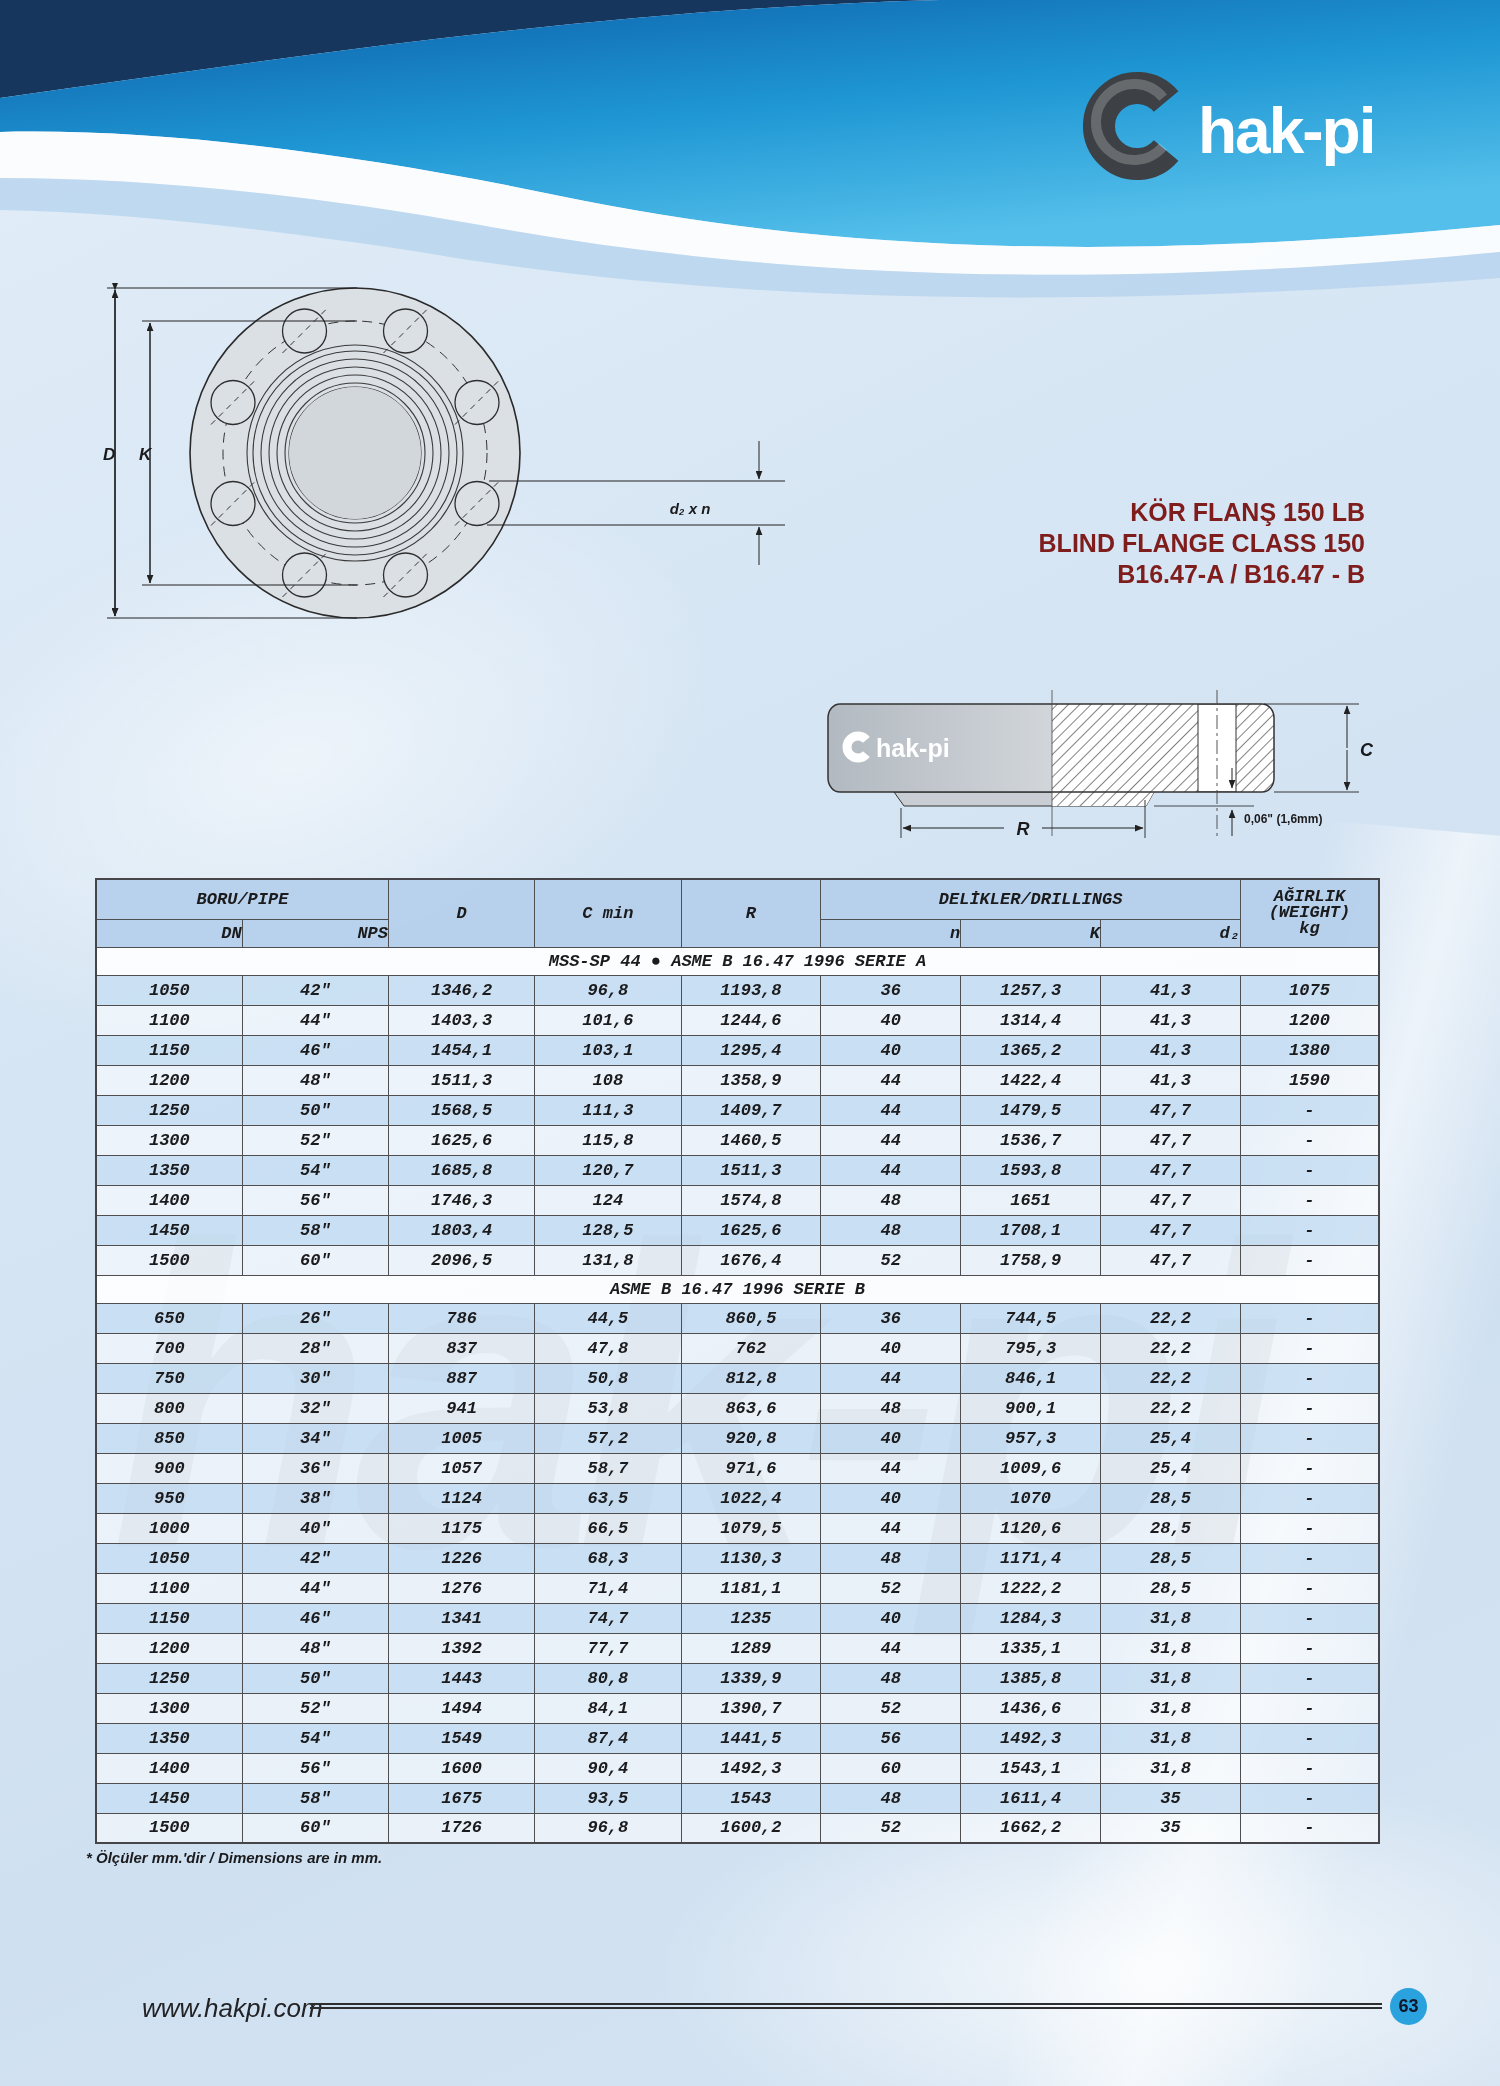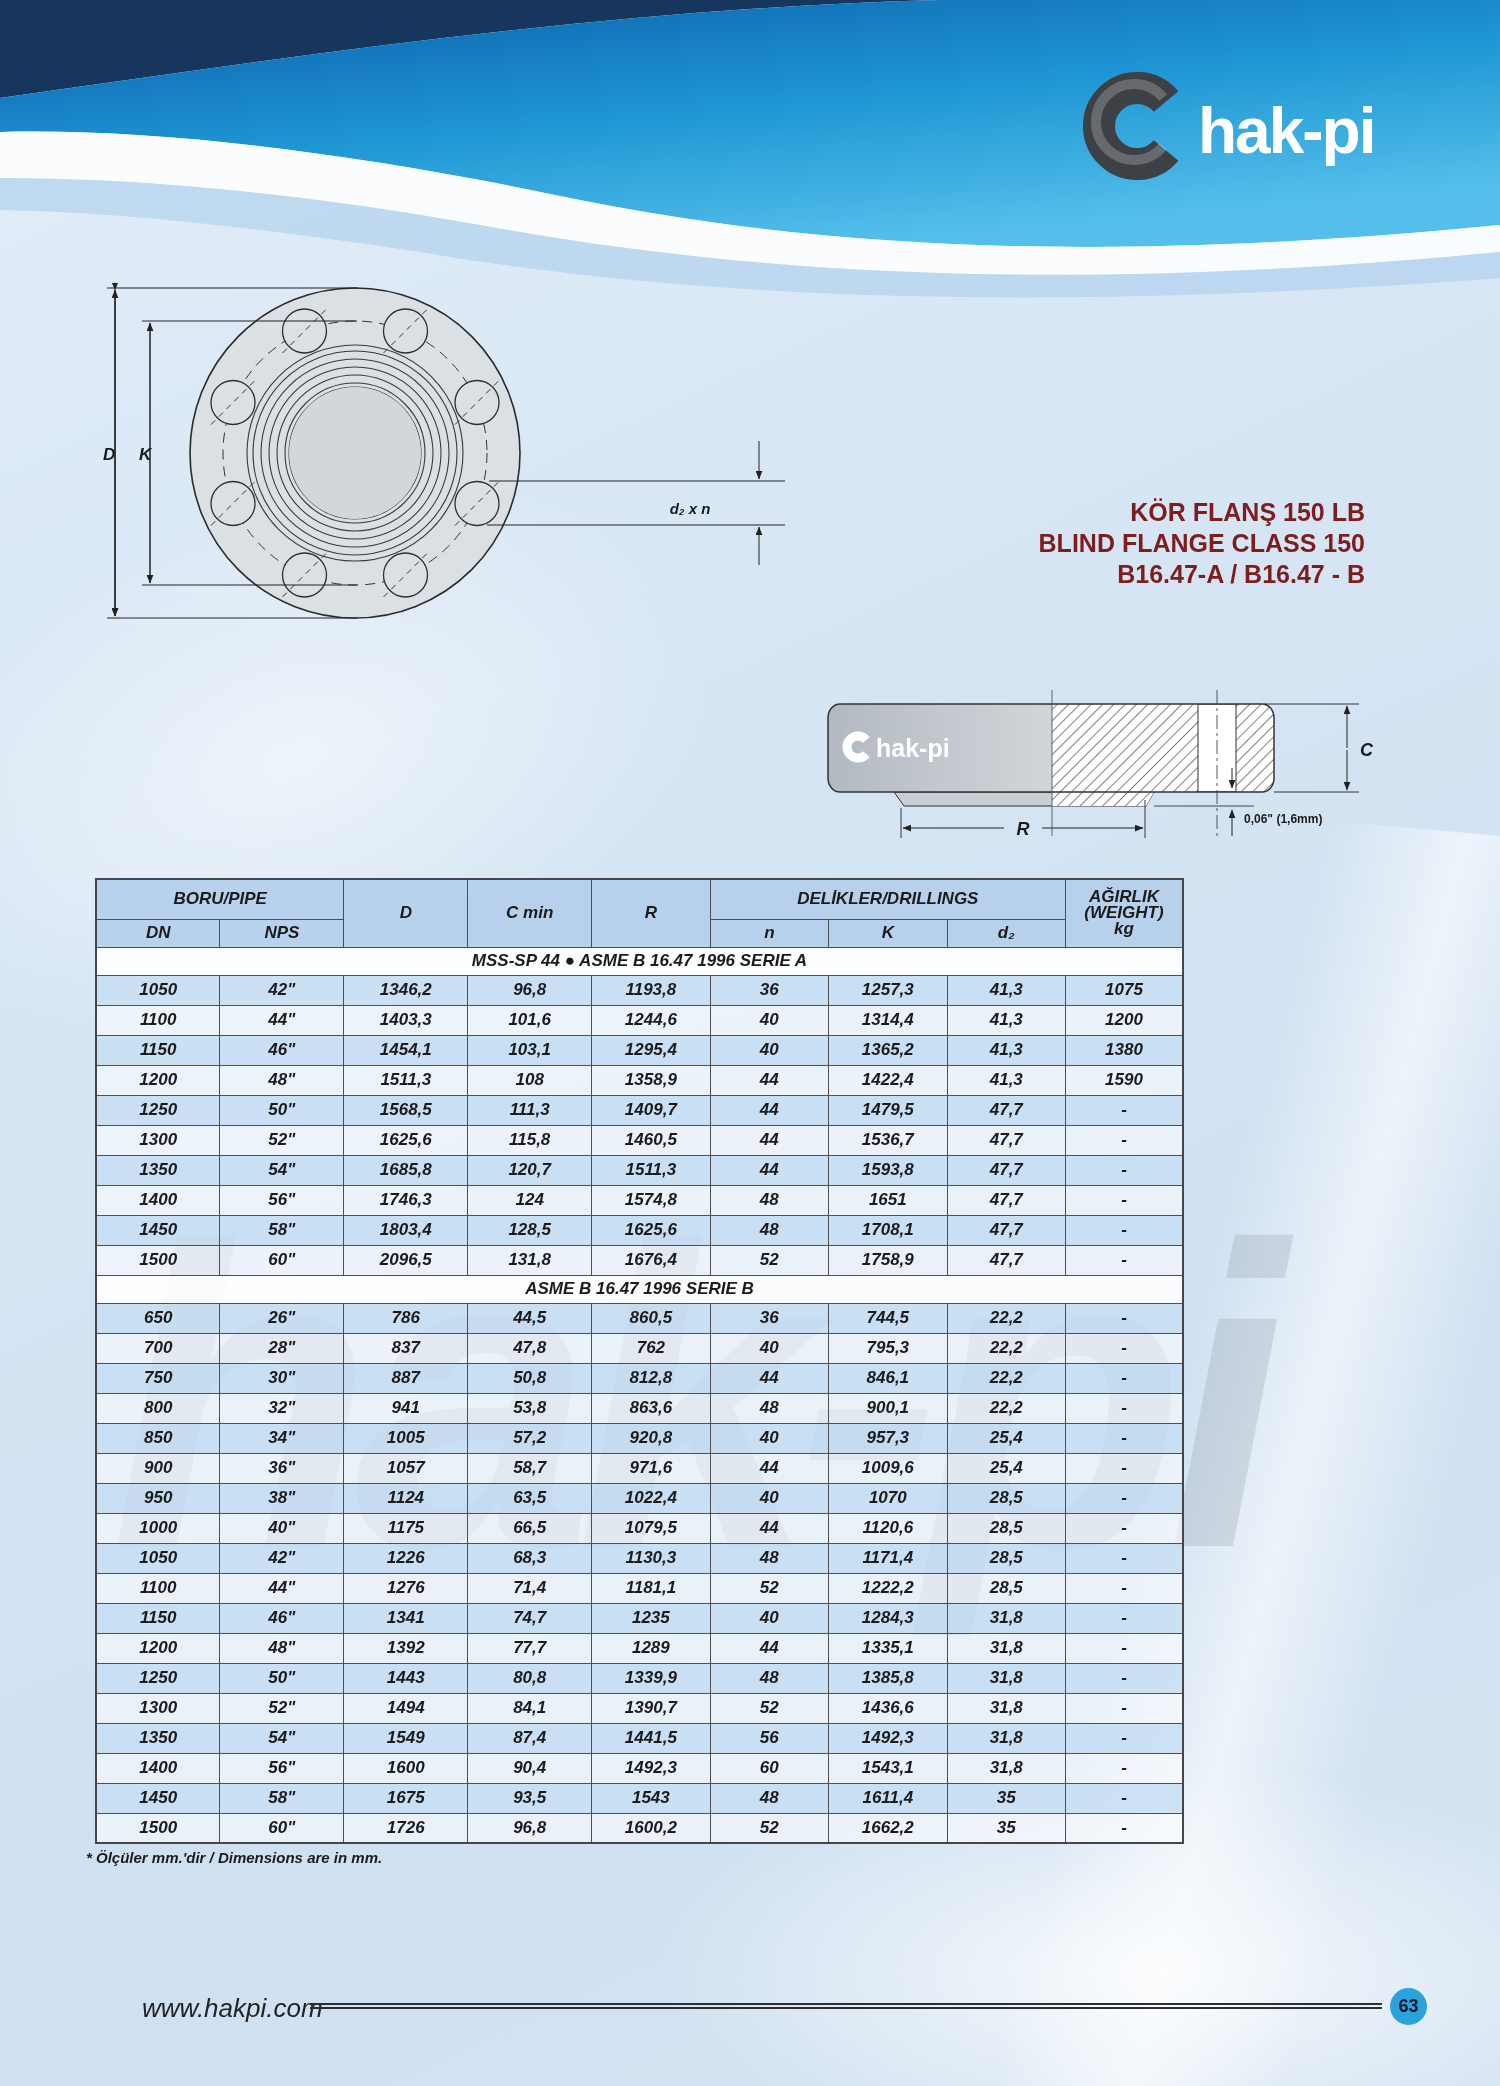--- a/index.html
+++ b/index.html
@@ -32,29 +32,29 @@
 
   
   .title-block { right:135px; top:497px; text-align:right; color:#7f1d1d; z-index:2; }
   .title-block div { font-weight:bold; font-size:25px; line-height:31px; letter-spacing:0; }
 
   
   .front-view { left:95px; top:283px; z-index:2; }
   .side-view  { left:824px; top:688px; z-index:2; }
 
   
-  table.spec { position:absolute; left:95px; top:878px; width:1089px; z-index:1;
-    border-collapse:collapse; table-layout:fixed; }
+  table.spec { position:absolute; left:95px; top:878px; width:1285px; z-index:1;
+    border-collapse:collapse; table-layout:fixed;font-family:Liberation Mono, monospace; }
   table.spec th, table.spec td {
     border:1px solid #4f4f52; text-align:center; vertical-align:middle;
     font-weight:bold; font-style:italic; color:#1b1b1d; font-size:17px; padding:0; }
   table.spec { border:2px solid #46464a; }
   table.spec thead th { background:rgba(181,208,235,.95); }
   thead tr.h1 th { height:40px; font-size:17px; }
-  thead tr.h2 th { height:28px; }
+  thead tr.h2 th { height:28px;text-align:right; }
   .wcell { font-size:15px; line-height:16px; }
   tbody td { height:30px; background:rgba(255,255,255,.55); }
   tbody tr.alt td { background:rgba(199,222,243,.82); }
   tbody tr.section-row td { height:28px; background:rgba(255,255,255,.9); font-size:17px; }
 
   .footnote { left:86px; top:1849px; font-size:15px; font-weight:bold; font-style:italic; color:#1b1b1d; z-index:2; }
 
   .site { left:142px; top:1993px; font-size:26px; font-style:italic; color:#232326; z-index:2; }
   .footer-rule { left:310px; top:2003px; width:1072px; height:6px;
     border-top:2px solid #2e2e31; border-bottom:2px solid #2e2e31; z-index:2; }

